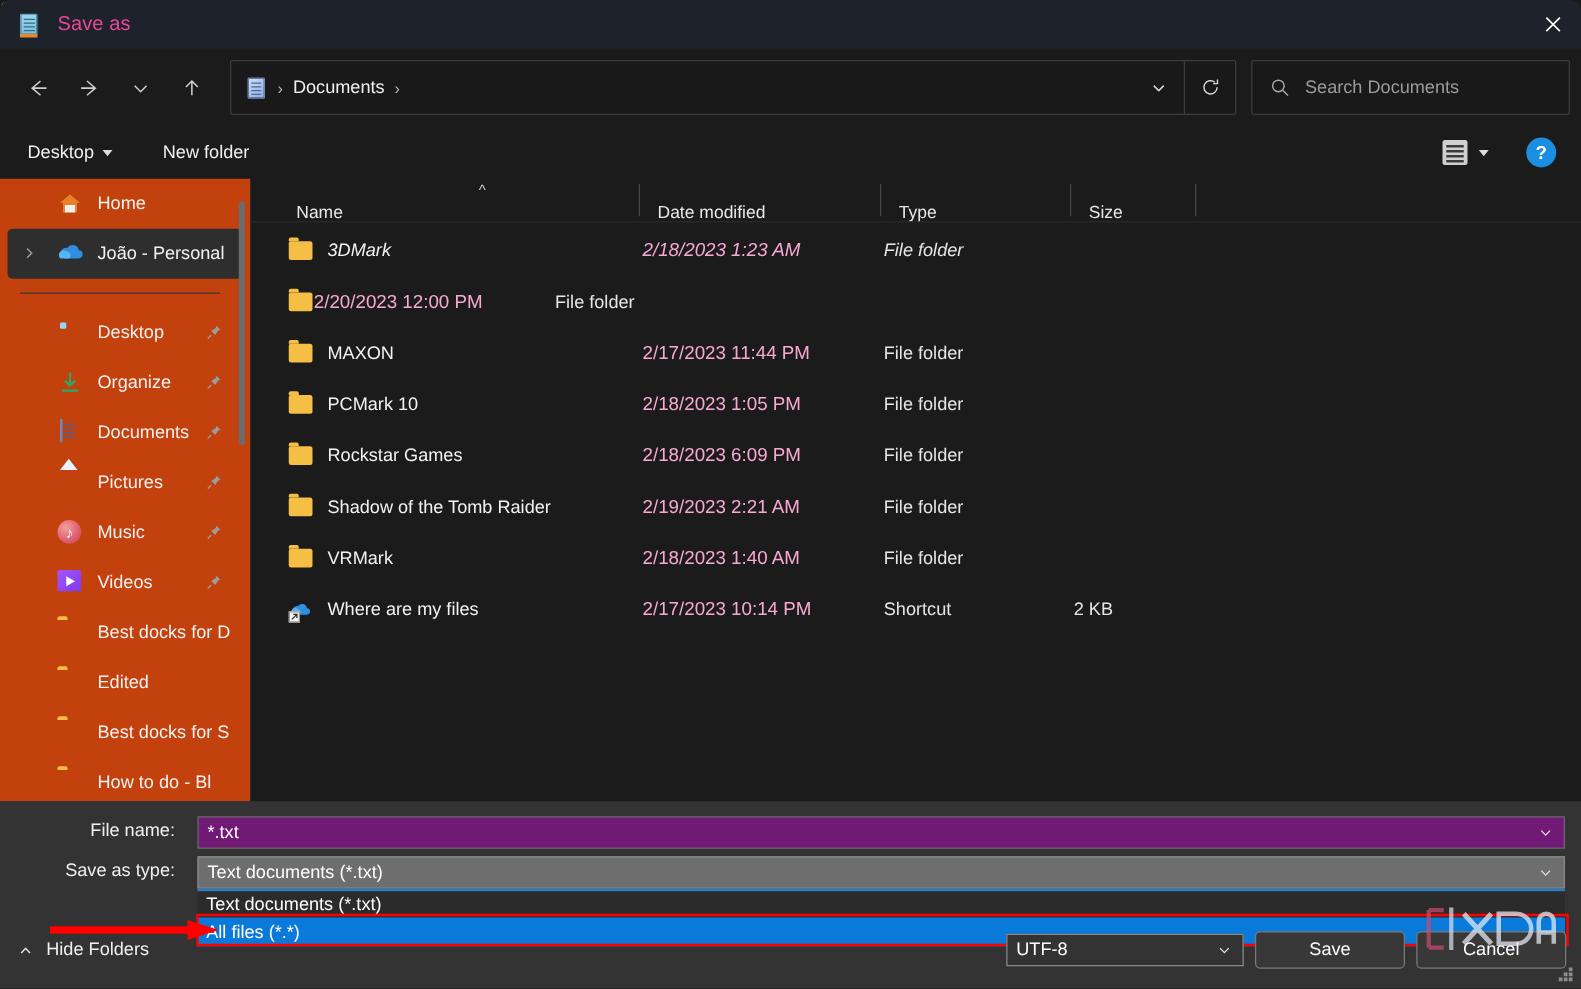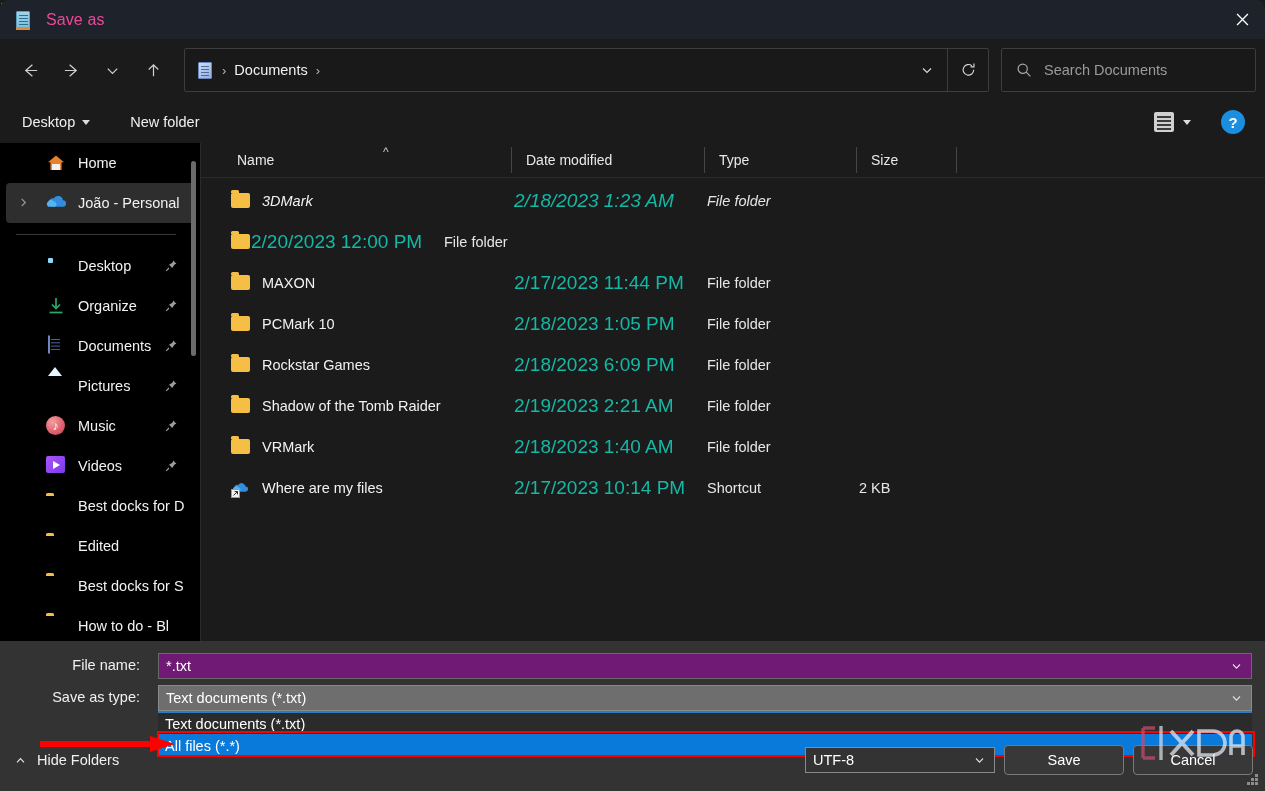--- a/index.html
+++ b/index.html
@@ -115,21 +115,21 @@
   .view-caret { width:0;height:0;border-left:4.5px solid transparent;border-right:4.5px solid transparent;border-top:5px solid #dcdcdc; }
   .help-btn {
     width: 24px; height:24px; border-radius:50%; background:#1a8ee0; margin-right: 20px; margin-left: 26px;
     display:flex; align-items:center; justify-content:center;
     font-size: 15px; font-weight:bold; color:#fff;
   }
 
   
   .sidebar {
     position:absolute; top: 143px; left:0; width: 200px; height: 498px;
-    background:#000000; overflow:hidden;
+    background:#c2410c; overflow:hidden;
   }
   .side-item {
     height: 40px; display:flex; align-items:center; position:relative; margin: 0 6px; border-radius:4px;
   }
   .side-item.selected { background:#2e2e2e; }
   .side-chev { position:absolute; left: 12px; width:12px; height:12px; color:#9a9a9a; display:flex; }
   .side-chev svg { width:11px; height:11px; }
   .side-ico { margin-left: 40px; width: 20px; height:20px; position:relative; flex:none; }
   .side-label { margin-left: 12px; font-size:14.5px; color:#f2f2f2; white-space:nowrap; }
   .side-pin { position:absolute; right: 16px; width:14px; height:14px; color:#9c9c9c; }
@@ -190,35 +190,35 @@
   .filepane {
     position:absolute; top:143px; left:201px; width:1064px; height:498px; overflow:hidden;
   }
   .sort-caret {
     position:absolute; left: 182px; top: 2px; color:#c9c9c9; font-size:12px;
   }
   .col-head {
     position:absolute; top: 0; left:0; width:1064px; height: 34px; display:flex; align-items:flex-end;
   }
   .col {
-    font-size:14px; color:#e8e8e8; height:34px; display:flex; align-items:center; position:relative;
+    font-size:14px; color:#e8e8e8; height:34px; display:flex; align-items:flex-end; position:relative;
   }
   .col .cdiv { position:absolute; right:0; top:4px; width:1px; height:26px; background:#454545; }
   .c-name { width: 311px; padding-left: 36px; }
   .c-date { width: 193px; padding-left: 14px; }
   .c-type { width: 152px; padding-left: 14px; }
   .c-size { width: 100px; padding-left: 14px; }
   .col-head-rule { position:absolute; top:34px; left:0; width:1064px; height:1px; background:#2b2b2b; }
 
   .row {
     position:absolute; left:0; width:1064px; height:41px; display:flex; align-items:center;
   }
   .row-ico { margin-left: 30px; width:20px; height:18px; position:relative; flex:none; display:flex; align-items:center;}
   .row-name { margin-left: 11px; width: 252px; font-size:14.5px; color:#f2f2f2; white-space:nowrap; }
-  .row-date { width: 193px; font-size:19px; color:#14b8a6; }
+  .row-date { width: 193px; font-size:15px; color:#f9a8d4; }
   .row-type { width: 152px; font-size:14.5px; color:#e6e6e6; }
   .row-size { width: 100px; font-size:14.5px; color:#e6e6e6; }
   .shortcut-ico { width:20px; height:18px; position:relative; }
   .sc-cloud { position:absolute; left:1px; top:2px; width:17px; height:12px; }
   .sc-arrow {
     position:absolute; left:0; bottom:-1px; width:9px; height:9px; background:#f3f3f3;
     border:1px solid #9a9a9a; display:flex; align-items:center; justify-content:center;
   }
   .sc-arrow svg { width:7px; height:7px; }
 

